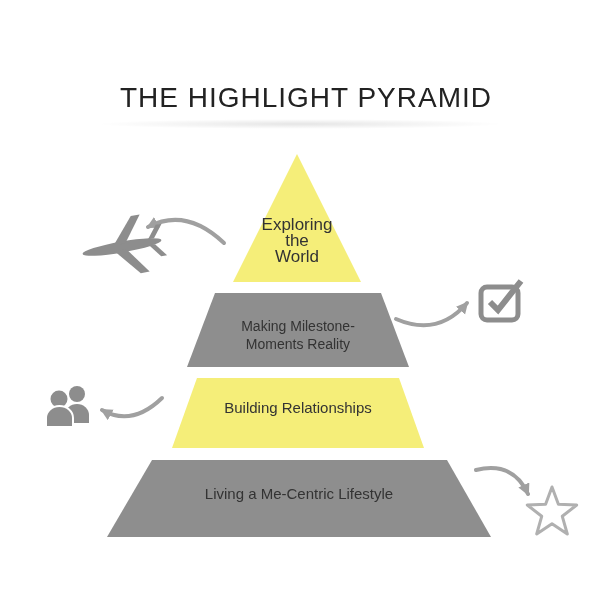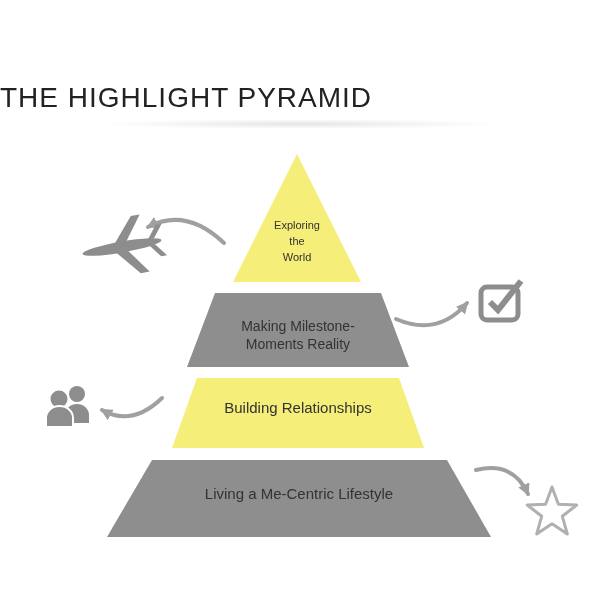--- a/index.html
+++ b/index.html
@@ -5,32 +5,32 @@
   html, body { margin: 0; padding: 0; }
   body {
     width: 600px; height: 600px;
     background: #ffffff;
     font-family: "Liberation Sans", sans-serif;
   }
   .stage { position: relative; width: 600px; height: 600px; overflow: hidden; }
   .diagram-svg { position: absolute; left: 0; top: 0; }
   .title {
     position: absolute; top: 82px; left: 0; width: 492px;
-    text-align: left; font-size: 28px; letter-spacing: 1px;
+    text-align: right; font-size: 28px; letter-spacing: 1px;
     color: #222222;
   }
   .title-shadow {
     position: absolute; top: 119px; left: 95px; width: 410px; height: 10px;
     background: radial-gradient(ellipse at center, rgba(0,0,0,0.10) 0%, rgba(0,0,0,0) 70%);
   }
   .level-label {
     position: absolute; transform: translateX(-50%);
     text-align: center; white-space: pre-line; color: #333333;
   }
-  #lab1 { left: 297px; top: 217px; font-size: 11px; line-height: 16px; }
+  #lab1 { left: 297px; top: 217px; font-size: 17px; line-height: 16px; }
   #lab2 { left: 298px; top: 317px; font-size: 14px; line-height: 18px; }
   #lab3 { left: 298px; top: 399px; font-size: 15px; }
   #lab4 { left: 299px; top: 485px; font-size: 15px; }
 </style>
 </head>
 <body>
 
 <div class="stage">
 
   <svg class="diagram-svg" width="600" height="600" viewBox="0 0 600 600">

